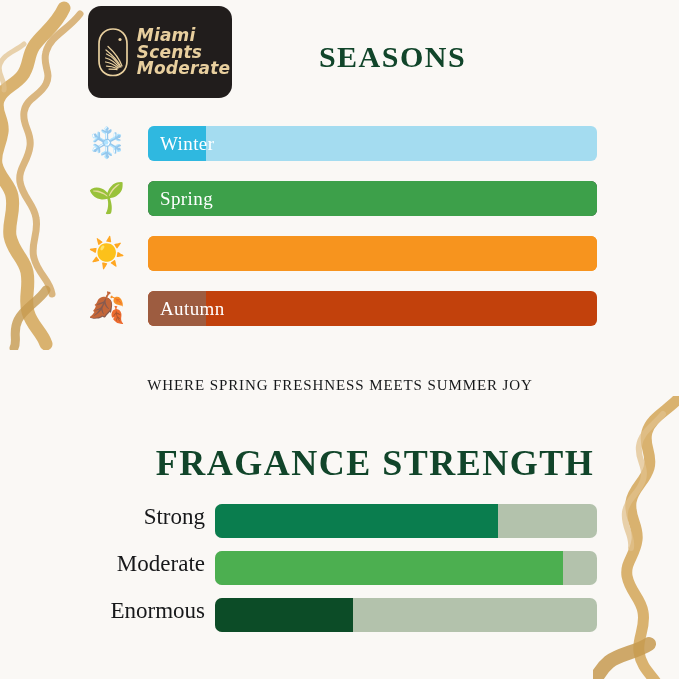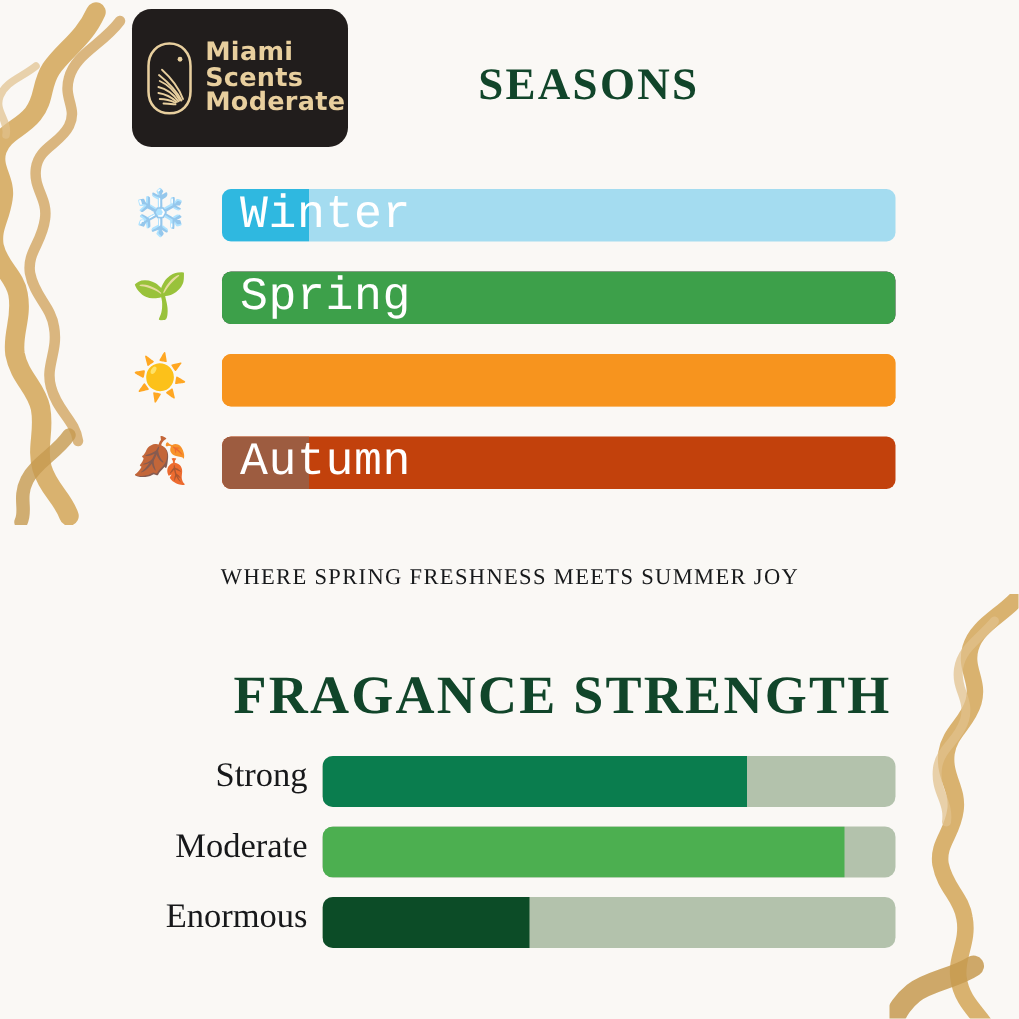--- a/index.html
+++ b/index.html
@@ -39,20 +39,21 @@
     height: 92px;
     background: #211d1c;
     border-radius: 13px;
     z-index: 4;
     display: flex;
     align-items: center;
     justify-content: center;
     gap: 7px;
     padding-left: 6px;
     box-sizing: border-box;
+    font-style: italic;
   }
   .logo-mark {
     width: 34px;
     height: 52px;
     flex: 0 0 auto;
     display: block;
   }
   .logo-words {
     display: flex;
     flex-direction: column;
@@ -144,22 +145,22 @@
     top: 0;
     height: 100%;
   }
   .season-label {
     position: absolute;
     left: 12px;
     top: 0;
     height: 53px;
     line-height: 35px;
     color: #ffffff;
-    font-family: Liberation Mono, monospace;
-    font-size: 31px;
+    font-family: Liberation Serif, serif;
+    font-size: 19px;
     letter-spacing: 0.4px;
     white-space: nowrap;
   }
 
   
   #strength-list {
     position: absolute;
     left: 0;
     top: 500px;
     width: 679px;

